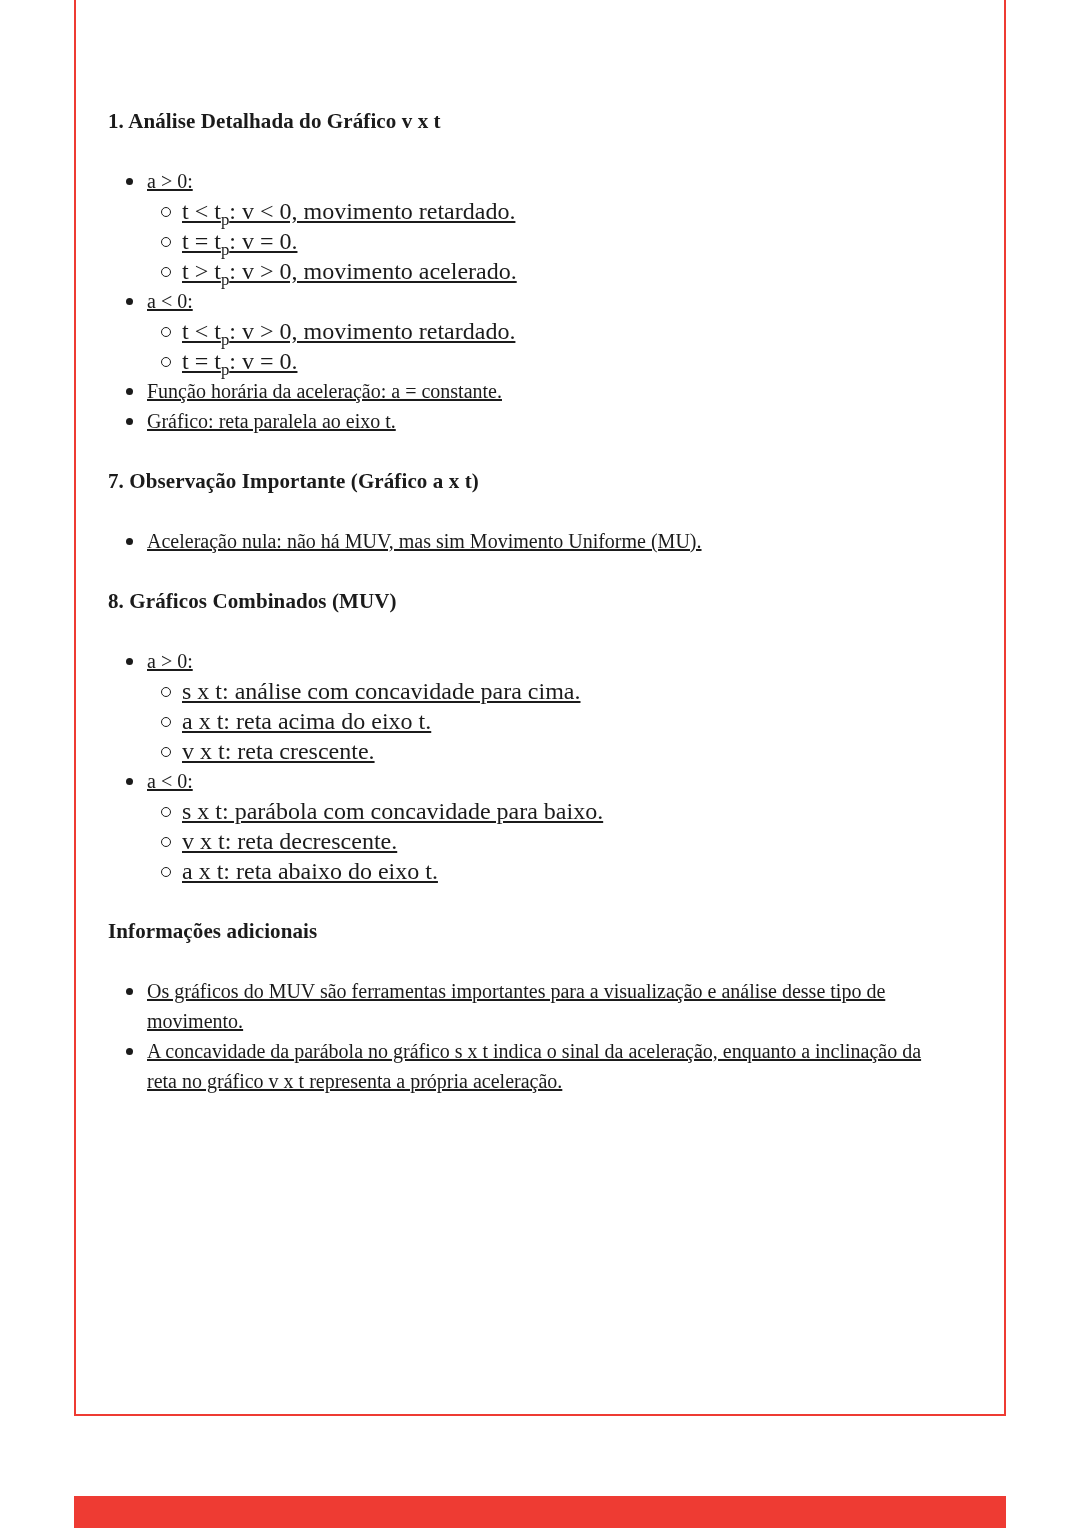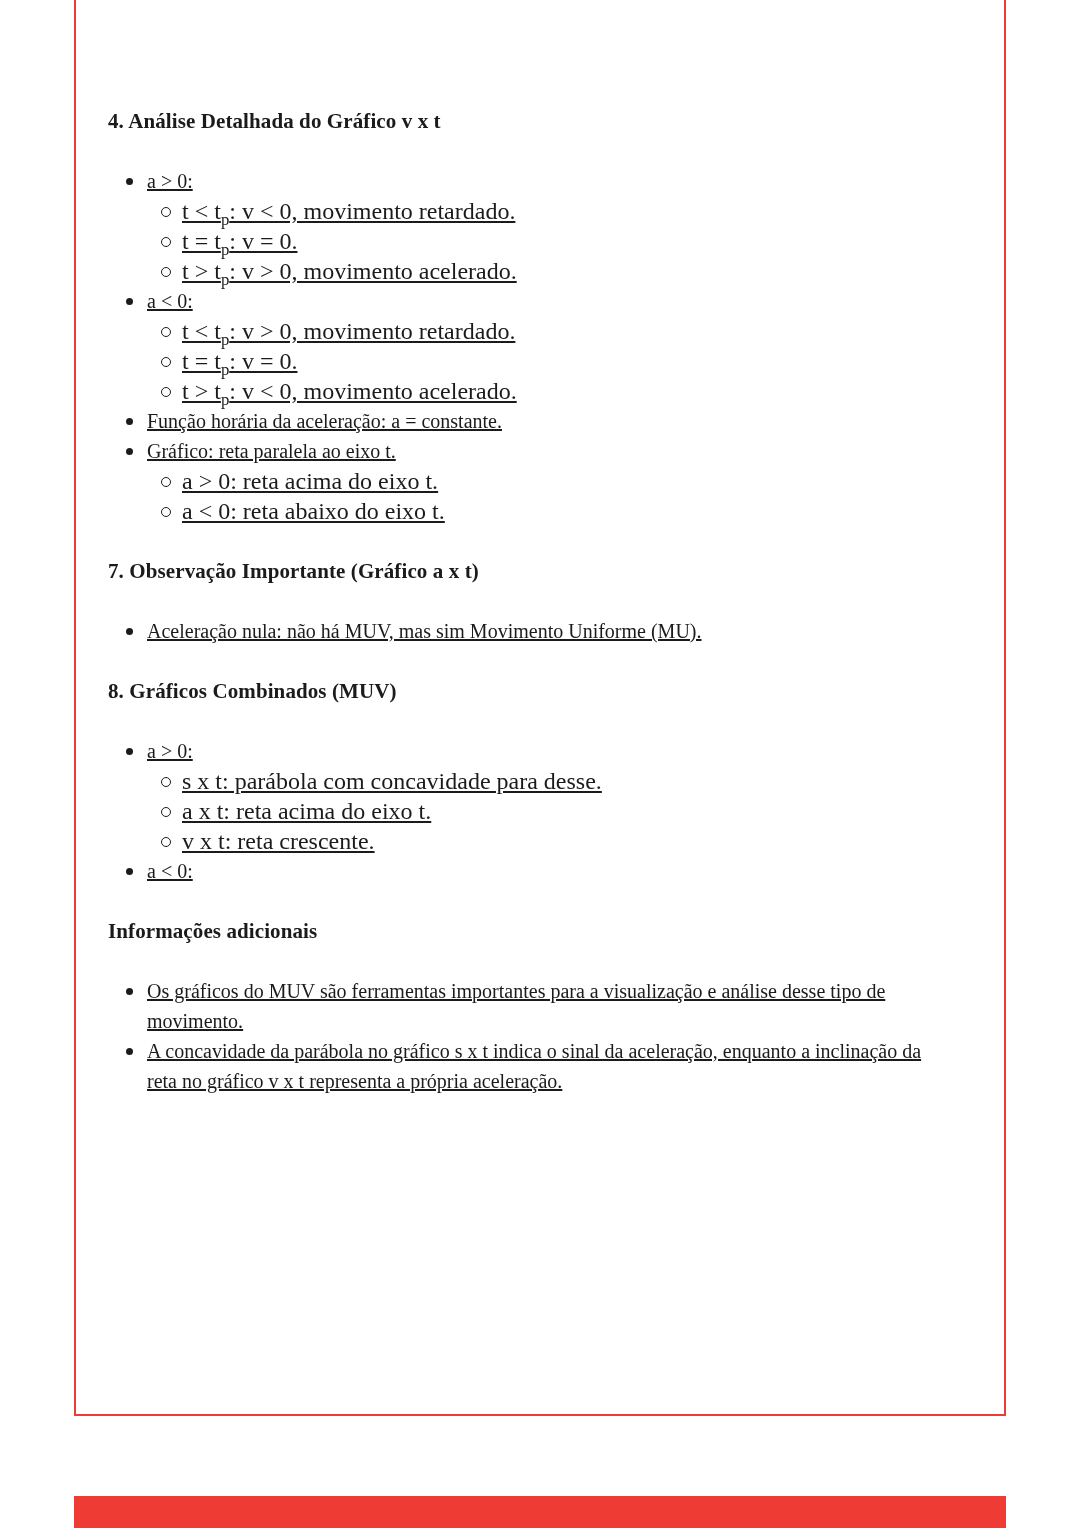--- a/index.html
+++ b/index.html
@@ -79,72 +79,72 @@
   }
   sub { font-size: 0.7em; line-height: 0; }
 </style>
 </head>
 <body>
 
 <div class="page-frame"></div>
 
 <div class="content">
 
-  <h2 class="section-title">4. Análise Detalhada do Gráfico v x t</h2>
+  <h2 class="section-title">1. Análise Detalhada do Gráfico v x t</h2>
   <ul class="l1">
     <li>
       <span>a &gt; 0:</span>
       <ul class="l2">
         <li>t &lt; t<sub>p</sub>: v &lt; 0, movimento retardado.</li>
         <li>t = t<sub>p</sub>: v = 0.</li>
         <li>t &gt; t<sub>p</sub>: v &gt; 0, movimento acelerado.</li>
       </ul>
     </li>
     <li>
       <span>a &lt; 0:</span>
       <ul class="l2">
         <li>t &lt; t<sub>p</sub>: v &gt; 0, movimento retardado.</li>
         <li>t = t<sub>p</sub>: v = 0.</li>
-        <li>t &gt; t<sub>p</sub>: v &lt; 0, movimento acelerado.</li>
       </ul>
     </li>
   </ul>
 
   <ul class="l1">
     <li>
       <span>Função horária da aceleração: a = constante.</span>
     </li>
     <li>
       <span>Gráfico: reta paralela ao eixo t.</span>
-      <ul class="l2">
-        <li>a &gt; 0: reta acima do eixo t.</li>
-        <li>a &lt; 0: reta abaixo do eixo t.</li>
-      </ul>
     </li>
   </ul>
 
   <h2 class="section-title">7. Observação Importante (Gráfico a x t)</h2>
   <ul class="l1">
     <li>
       <span>Aceleração nula: não há MUV, mas sim Movimento Uniforme (MU).</span>
     </li>
   </ul>
 
   <h2 class="section-title">8. Gráficos Combinados (MUV)</h2>
   <ul class="l1">
     <li>
       <span>a &gt; 0:</span>
       <ul class="l2">
-        <li>s x t: parábola com concavidade para desse.</li>
+        <li>s x t: análise com concavidade para cima.</li>
         <li>a x t: reta acima do eixo t.</li>
         <li>v x t: reta crescente.</li>
       </ul>
     </li>
     <li>
       <span>a &lt; 0:</span>
+      <ul class="l2">
+        <li>s x t: parábola com concavidade para baixo.</li>
+        <li>v x t: reta decrescente.</li>
+        <li>a x t: reta abaixo do eixo t.</li>
+      </ul>
     </li>
   </ul>
 
   <h2 class="section-title">Informações adicionais</h2>
   <ul class="l1">
     <li>
       <span>Os gráficos do MUV são ferramentas importantes para a visualização e análise desse tipo de movimento.</span>
     </li>
     <li>
       <span>A concavidade da parábola no gráfico s x t indica o sinal da aceleração, enquanto a inclinação da reta no gráfico v x t representa a própria aceleração.</span>

